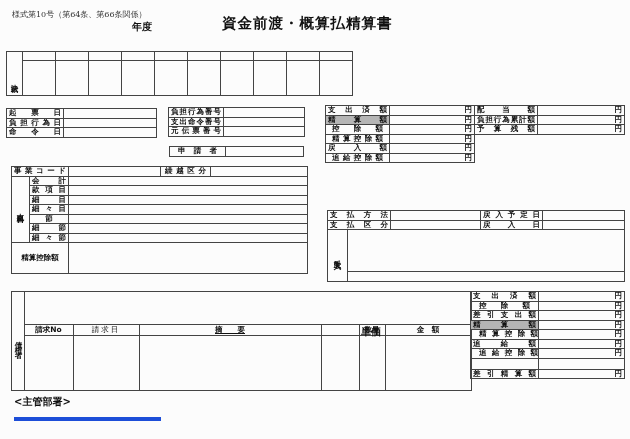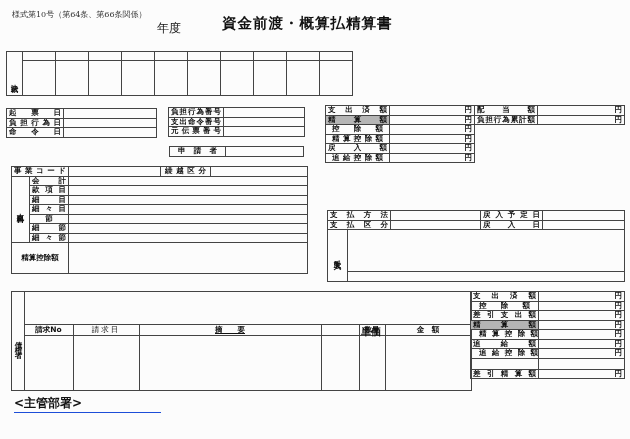--- a/index.html
+++ b/index.html
@@ -1,34 +1,34 @@
 <!DOCTYPE html>
 <html><head>
 <meta charset="utf-8">
 <style>
   html, body { margin:0; padding:0; background:#fcfcfc; }
   body { width:630px; height:439px; position:relative; overflow:hidden;
          font-family:"DejaVu Sans", sans-serif; color:#111; }
   .abs { position:absolute; }
   .form-no { left:12px; top:9px; font-size:8px; font-family:"DejaVu Serif", serif; color:#333; }
-  .nendo { left:132px; top:20px; font-size:12px; font-weight:normal;margin-left:25px; }
+  .nendo { left:132px; top:20px; font-size:10px; font-weight:bold; }
   .title { left:222px; top:14px; font-size:14.5px; font-weight:bold; letter-spacing:1px; }
   table { border-collapse:collapse; position:absolute; table-layout:fixed; }
   td { border:1px solid #444; padding:0 2px; font-size:7.5px; font-weight:bold; height:8.5px;
        white-space:nowrap; overflow:hidden; line-height:8px; }
   td.lbl { text-align:justify; text-align-last:justify; }
   td.gray { background:#b5b5b5; }
   td.yen { text-align:right; }
   td.val { font-weight:normal; }
   .vert { writing-mode:vertical-rl; text-orientation:upright; text-align:center; letter-spacing:1px; }
   .outline { border:1px solid #444; position:absolute; }
   .hline { position:absolute; border-top:1px solid #444; }
   .vline { position:absolute; border-left:1px solid #444; }
-  .boss { left:14px; top:395px; font-size:12px; font-weight:bold; border-bottom:1px solid #1d4ed8;
-          width:147px; padding-bottom:0; }
+  .boss { left:14px; top:395px; font-size:10px; font-weight:bold; border-bottom:4px solid #1d4ed8;
+          width:147px; padding-bottom:8px; }
 </style>
 </head>
 <body>
 
 <div class="abs form-no">様式第10号（第64条、第66条関係）</div>
 <div class="abs nendo">年度</div>
 <div class="abs title">資金前渡・概算払精算書</div>
 
 <div class="outline" style="left:6px;top:51px;width:345px;height:43px;">
   <div class="abs vert" style="left:0;top:0;width:15px;height:43px;font-size:7.5px;font-weight:bold;line-height:15px;padding-top:10px;box-sizing:border-box;">決裁</div>
@@ -138,20 +138,24 @@
       <col style="width:63px">
       <col style="width:87px">
     </colgroup>
   <tbody>
   <tr>
     <td class="lbl">配　当　額</td>
     <td class="yen">円</td>
   </tr>
   <tr>
     <td class="lbl">負担行為累計額</td>
+    <td class="yen">円</td>
+  </tr>
+  <tr>
+    <td class="lbl">予　算　残　額</td>
     <td class="yen">円</td>
   </tr>
 </tbody>
   </table>
 
 <table style="left:11px;top:166px;width:296px;">
   <colgroup>
     <col style="width:18px">
       <col style="width:39px">
       <col style="width:92px">

